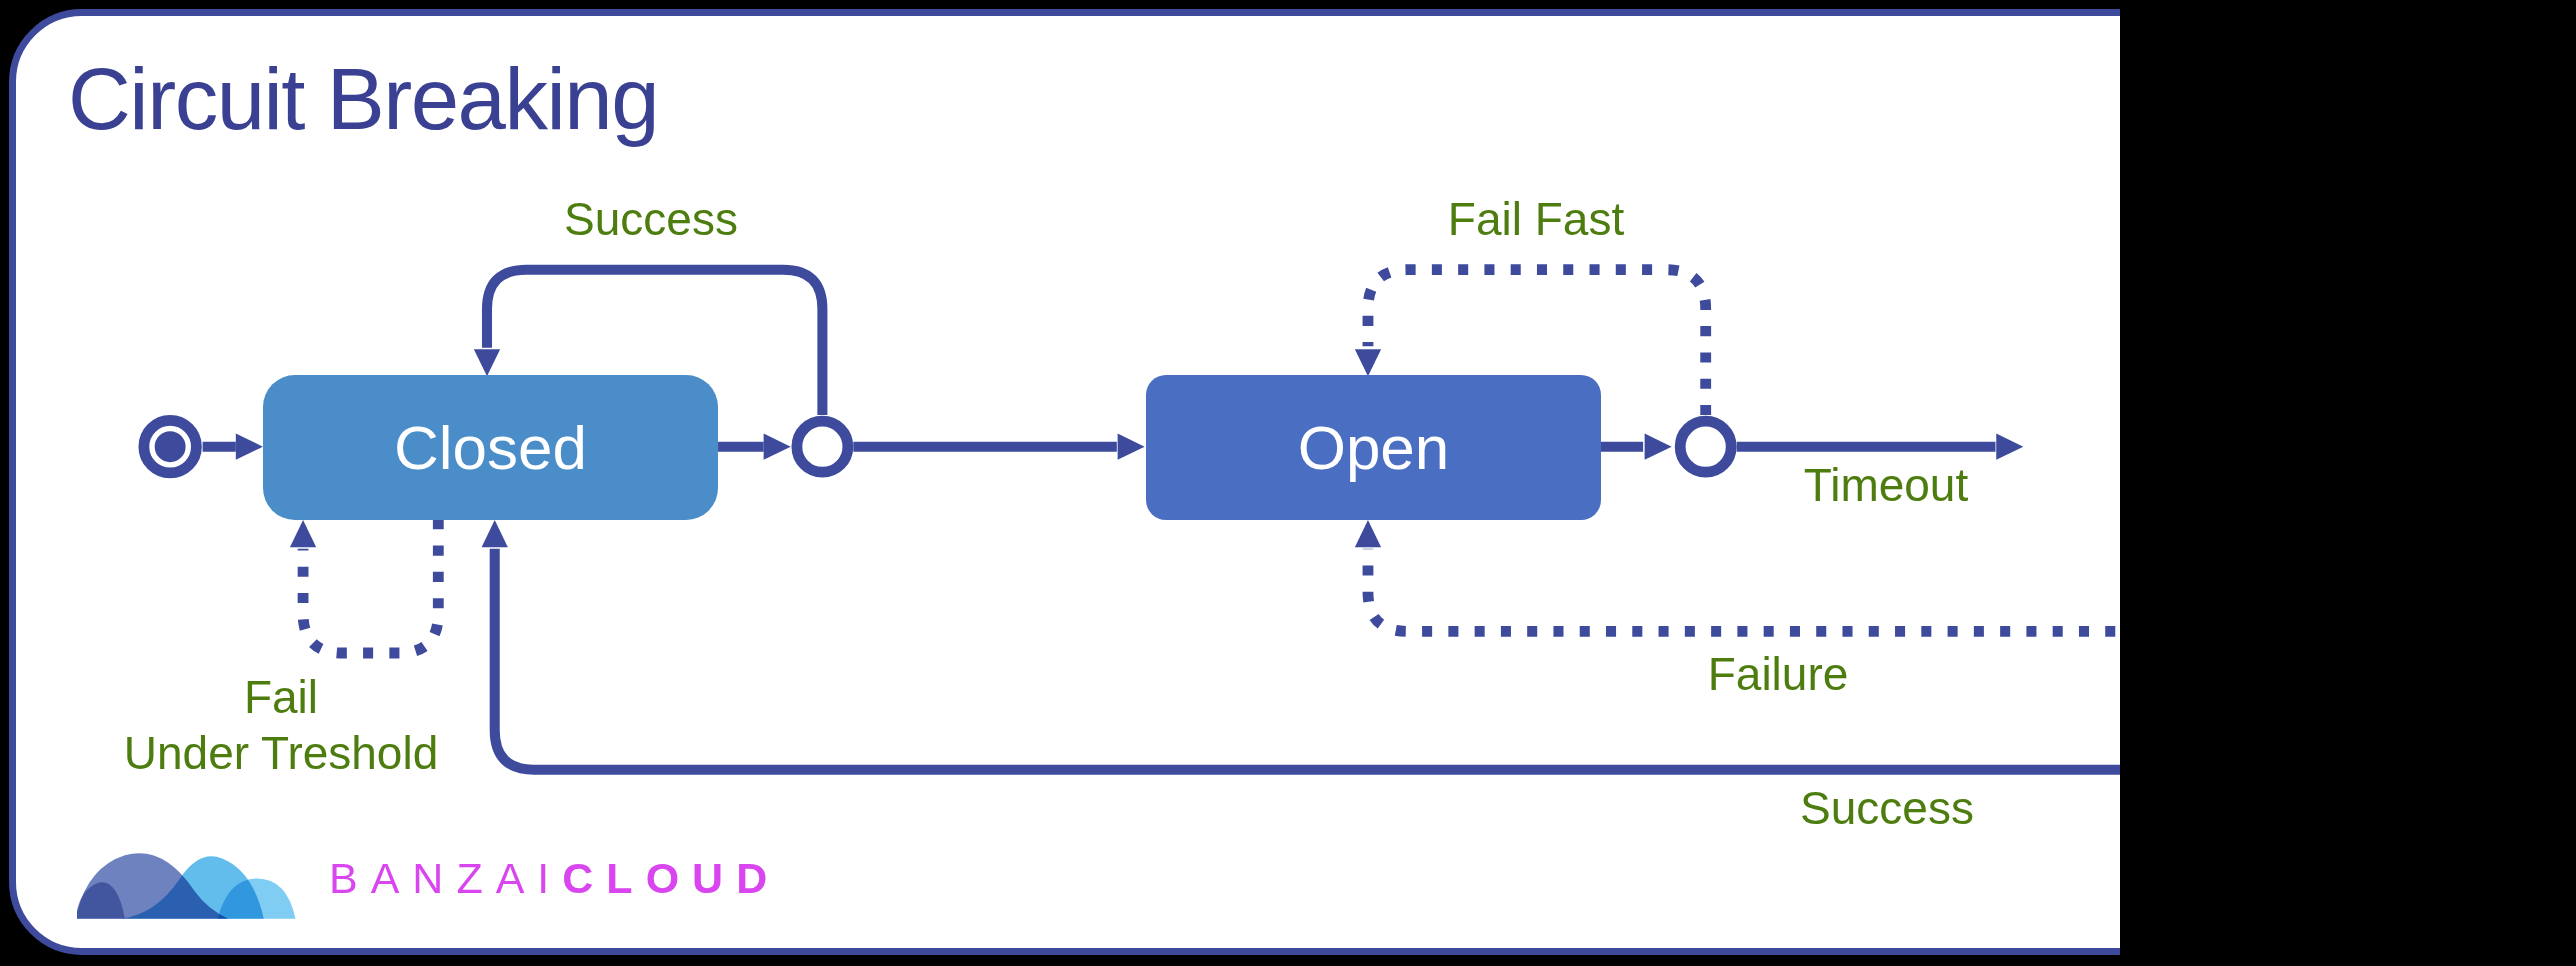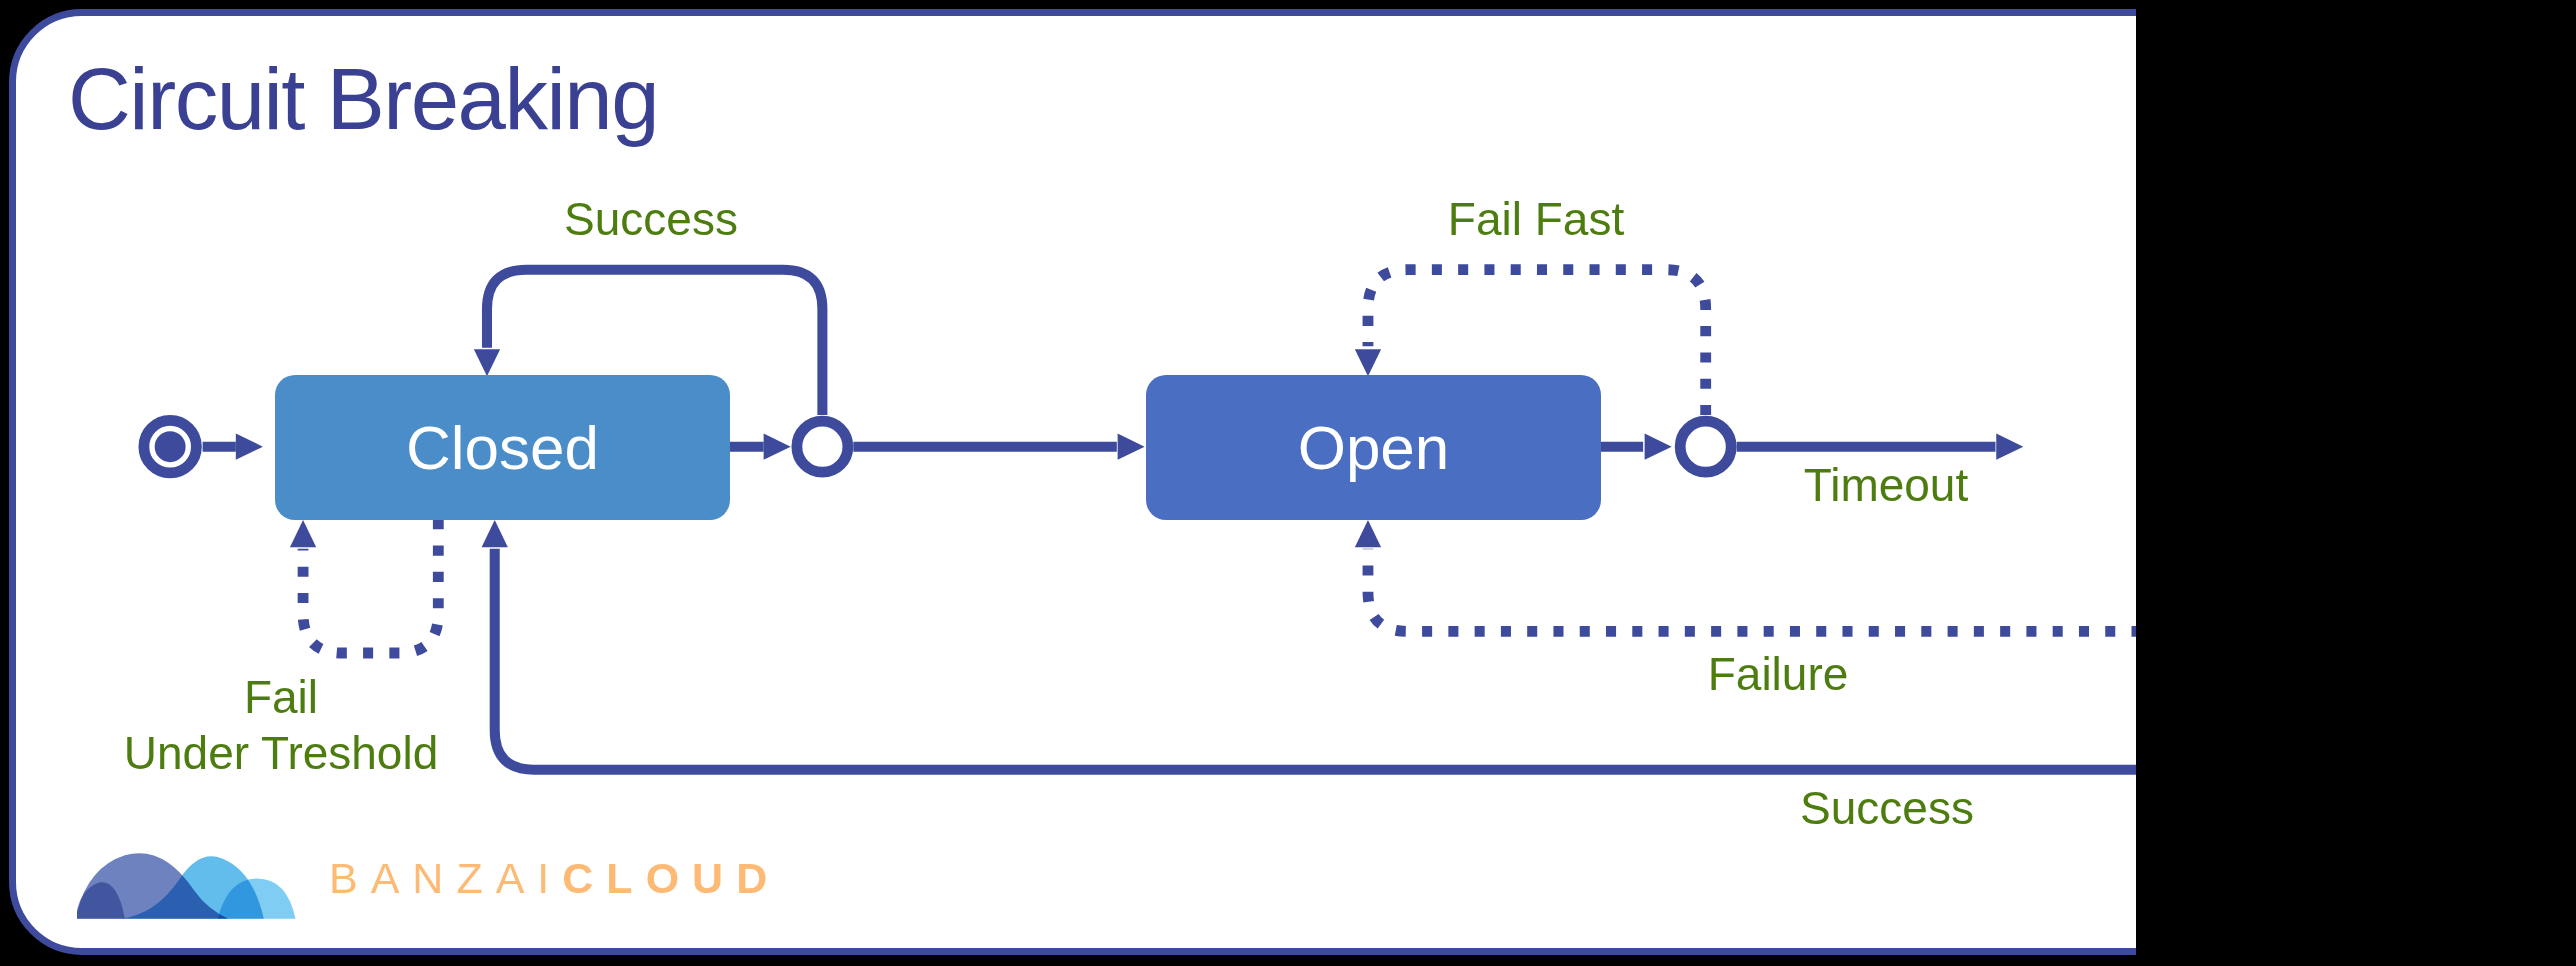--- a/index.html
+++ b/index.html
@@ -1,40 +1,40 @@
 <!DOCTYPE html>
 <html style="font-size:12.4px"><head>
 <meta charset="utf-8">
 <style>
   html,body{margin:0;padding:0;background:#000;}
   #stage{position:relative;width:2120px;height:966px;background:#000;overflow:hidden;
-         font-family:"Liberation Sans",sans-serif;padding-left:16px;}
+         font-family:"Liberation Sans",sans-serif;}
   #frame{position:absolute;left:9.3px;top:9.3px;width:2542px;height:932px;background:#ffffff;
          border:7.7px solid #3e4b9d;border-radius:73px;}
   #diagram-svg{position:absolute;left:0;top:0;width:2576px;height:966px;}
   .page-title{position:absolute;left:68px;top:49px;font-size:87px;font-weight:400;
               letter-spacing:-1.5px;color:#3a4192;white-space:nowrap;}
   .state-box{position:absolute;top:375px;width:455px;height:145px;border-radius:20px;
              display:flex;align-items:center;justify-content:center;color:#ffffff;
              font-size:62px;white-space:nowrap;}
-  #state-closed{left:275px;background:#4a8dc8;}
+  #state-closed{left:263px;background:#4a8dc8;border-radius:32px;}
   #state-open{left:1146px;background:#4a6ec2;}
   #state-half-open{left:2025px;background:#3e4a9d;}
   .edge-label{position:absolute;transform:translate(-50%,-50%);color:#4d7c0f;font-size:46px;
               text-align:center;white-space:nowrap;line-height:51px;}
   .lbl-success-top{left:651px;top:219px;}
   .lbl-fail-fast{left:1536px;top:219px;}
   .lbl-too-many{left:976px;top:520px;}
   .lbl-timeout{left:1886px;top:485px;}
   .lbl-failure{left:1778px;top:674px;}
   .lbl-success-bottom{left:1887px;top:808px;}
   .lbl-fail-under{left:281px;top:725px;line-height:56px;}
   .logo{position:absolute;left:77px;top:835px;display:flex;align-items:center;}
   .logo-mark{width:220px;height:87px;}
-  .logo-text{margin-left:32px;font-size:43px;letter-spacing:13px;color:#fdba74;white-space:nowrap;}
+  .logo-text{margin-left:32px;font-size:43px;letter-spacing:13px;color:#d946ef;white-space:nowrap;}
   .logo-text .bold{font-weight:700;}
   svg .line{stroke:#3e4b9d;stroke-width:13;fill:none;}
   svg .dotted{stroke:#3e4b9d;stroke-width:14;fill:none;stroke-dasharray:13 21;}
   svg .head{fill:#3e4b9d;stroke:none;}
   svg .junction{fill:#ffffff;stroke:#3e4b9d;stroke-width:14;}
 </style>
 </head>
 <body>
 
 <div id="stage">

